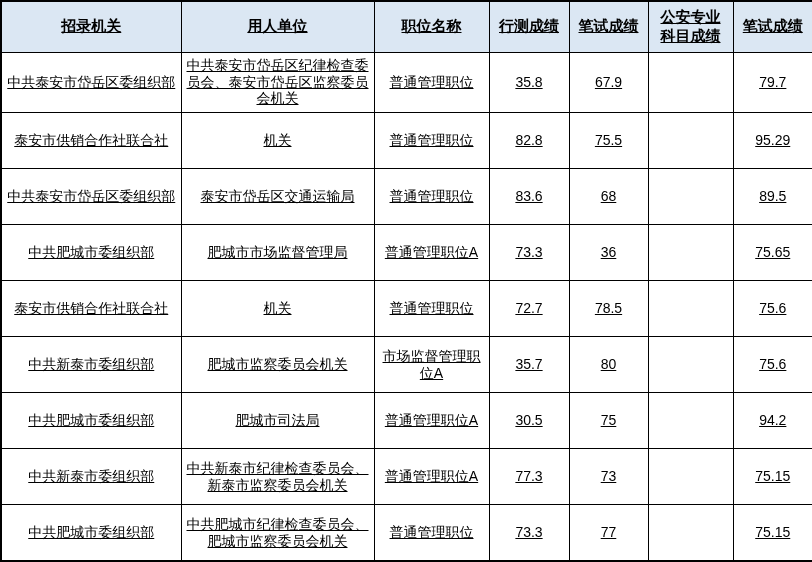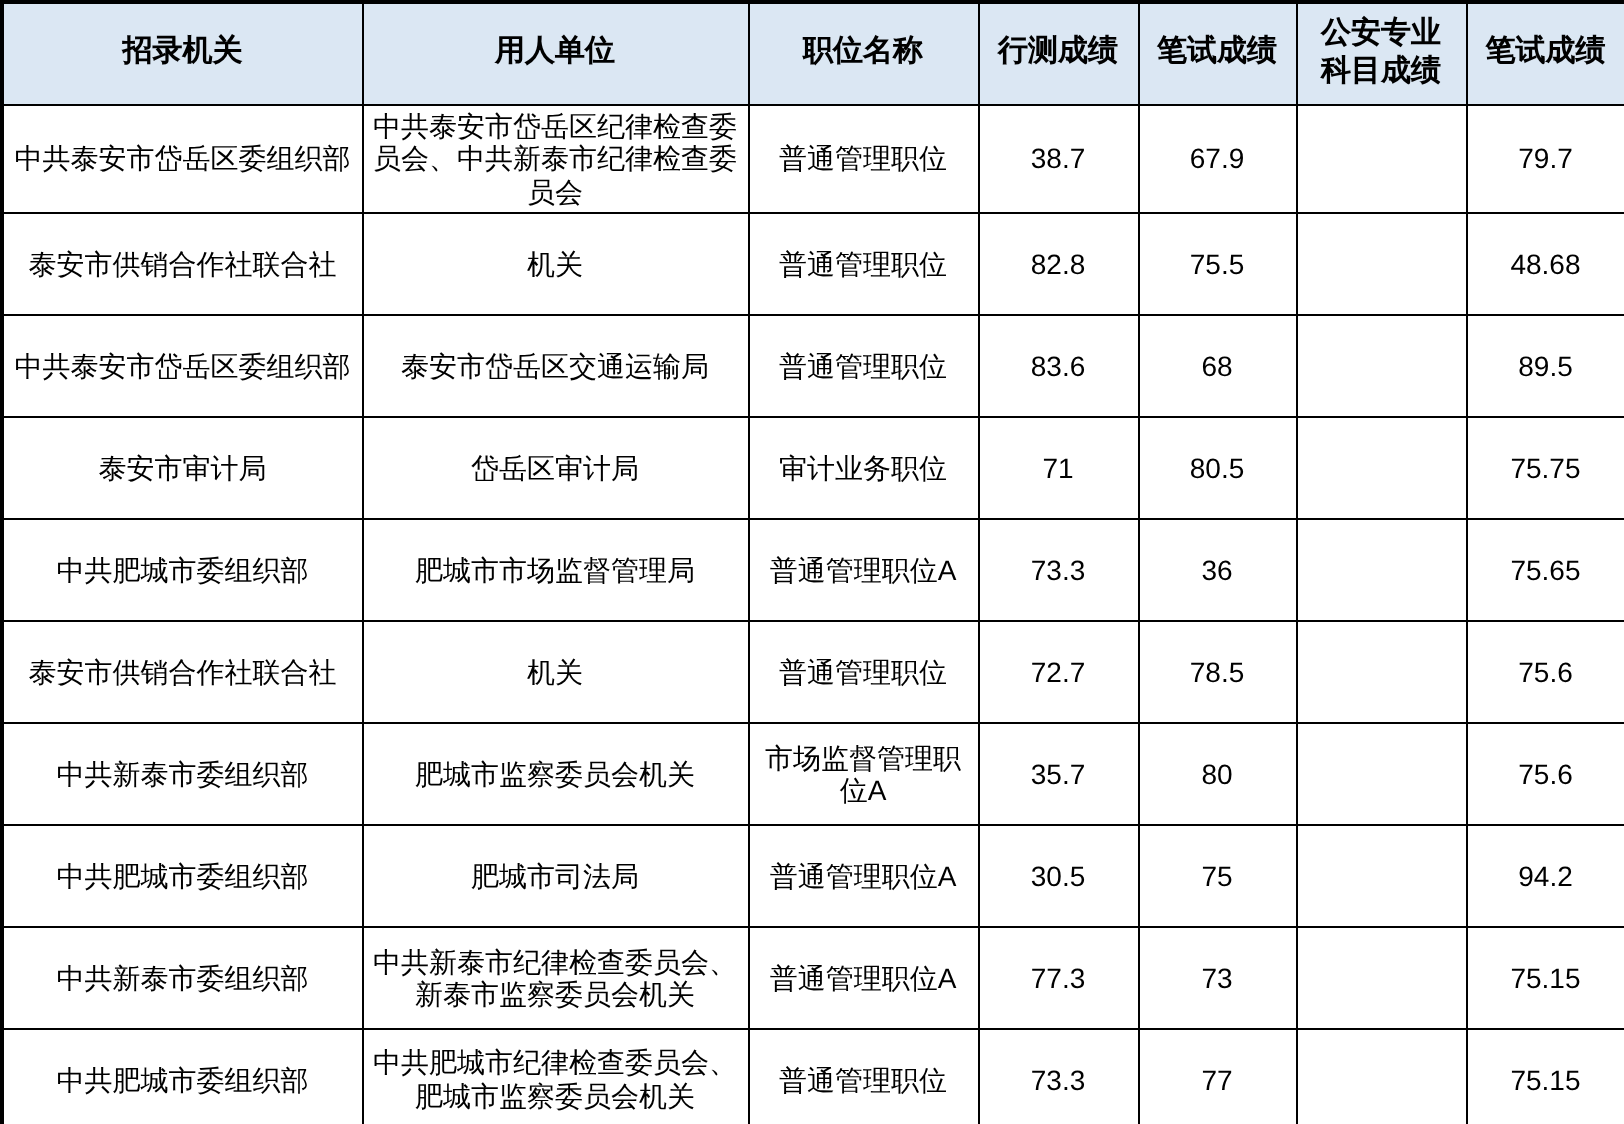--- a/index.html
+++ b/index.html
@@ -5,20 +5,21 @@
   html, body {
     margin: 0;
     padding: 0;
     background: #ffffff;
     font-family: "Liberation Sans", "DejaVu Sans", sans-serif;
   }
   .table-wrap {
     width: 772px;
     height: 562px;
     box-sizing: border-box;
+    text-decoration: underline;
   }
   table.scores {
     width: 812px;
     height: 562px;
     border-collapse: collapse;
     table-layout: fixed;
     border: 2px solid #000000;
     background: #ffffff;
   }
   table.scores th,
@@ -71,53 +72,44 @@
         <th>职位名称</th>
         <th>行测成绩</th>
         <th>笔试成绩</th>
         <th>公安专业科目成绩</th>
         <th>笔试成绩</th>
       </tr>
     </thead>
     <tbody>
         <tr>
           <td>中共泰安市岱岳区委组织部</td>
-          <td>中共泰安市岱岳区纪律检查委员会、中共新泰市纪律检查委员会</td>
+          <td>中共泰安市岱岳区纪律检查委员会、泰安市岱岳区监察委员会机关</td>
           <td>普通管理职位</td>
-          <td>38.7</td>
+          <td>35.8</td>
           <td>67.9</td>
           <td></td>
           <td>79.7</td>
         </tr>
         <tr>
           <td>泰安市供销合作社联合社</td>
           <td>机关</td>
           <td>普通管理职位</td>
           <td>82.8</td>
           <td>75.5</td>
           <td></td>
-          <td>48.68</td>
+          <td>95.29</td>
         </tr>
         <tr>
           <td>中共泰安市岱岳区委组织部</td>
           <td>泰安市岱岳区交通运输局</td>
           <td>普通管理职位</td>
           <td>83.6</td>
           <td>68</td>
           <td></td>
           <td>89.5</td>
-        </tr>
-        <tr>
-          <td>泰安市审计局</td>
-          <td>岱岳区审计局</td>
-          <td>审计业务职位</td>
-          <td>71</td>
-          <td>80.5</td>
-          <td></td>
-          <td>75.75</td>
         </tr>
         <tr>
           <td>中共肥城市委组织部</td>
           <td>肥城市市场监督管理局</td>
           <td>普通管理职位A</td>
           <td>73.3</td>
           <td>36</td>
           <td></td>
           <td>75.65</td>
         </tr>

